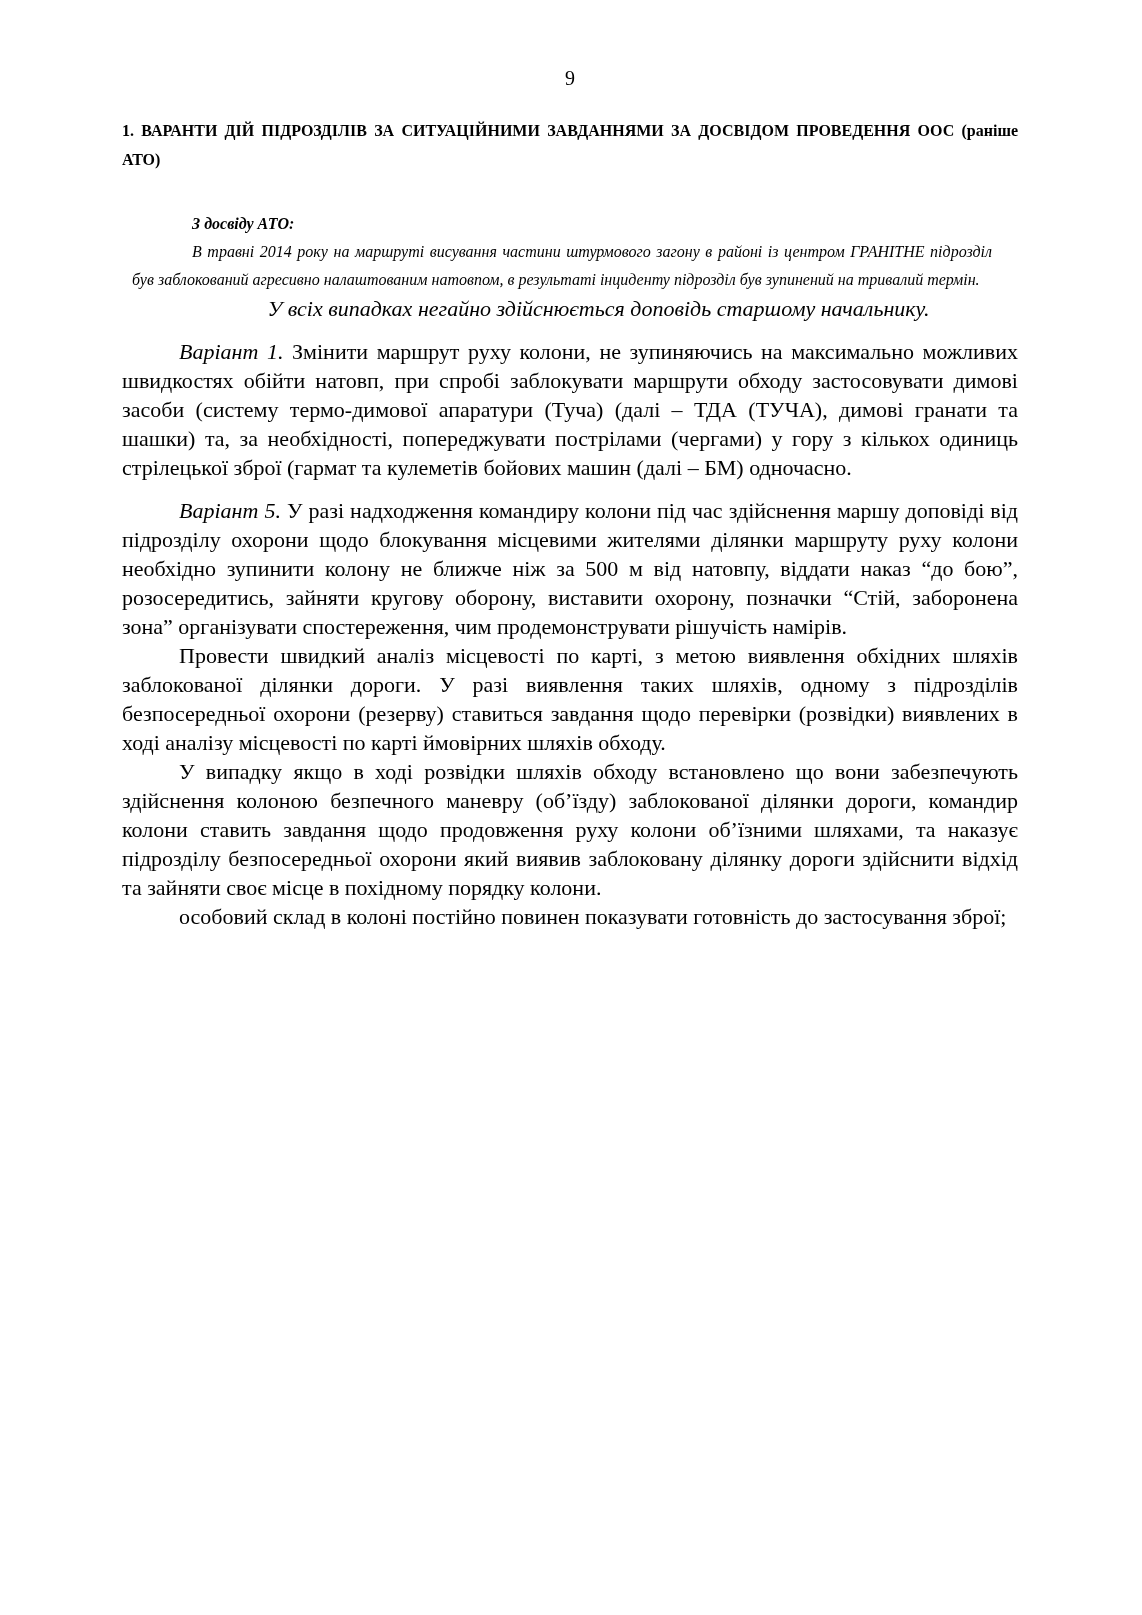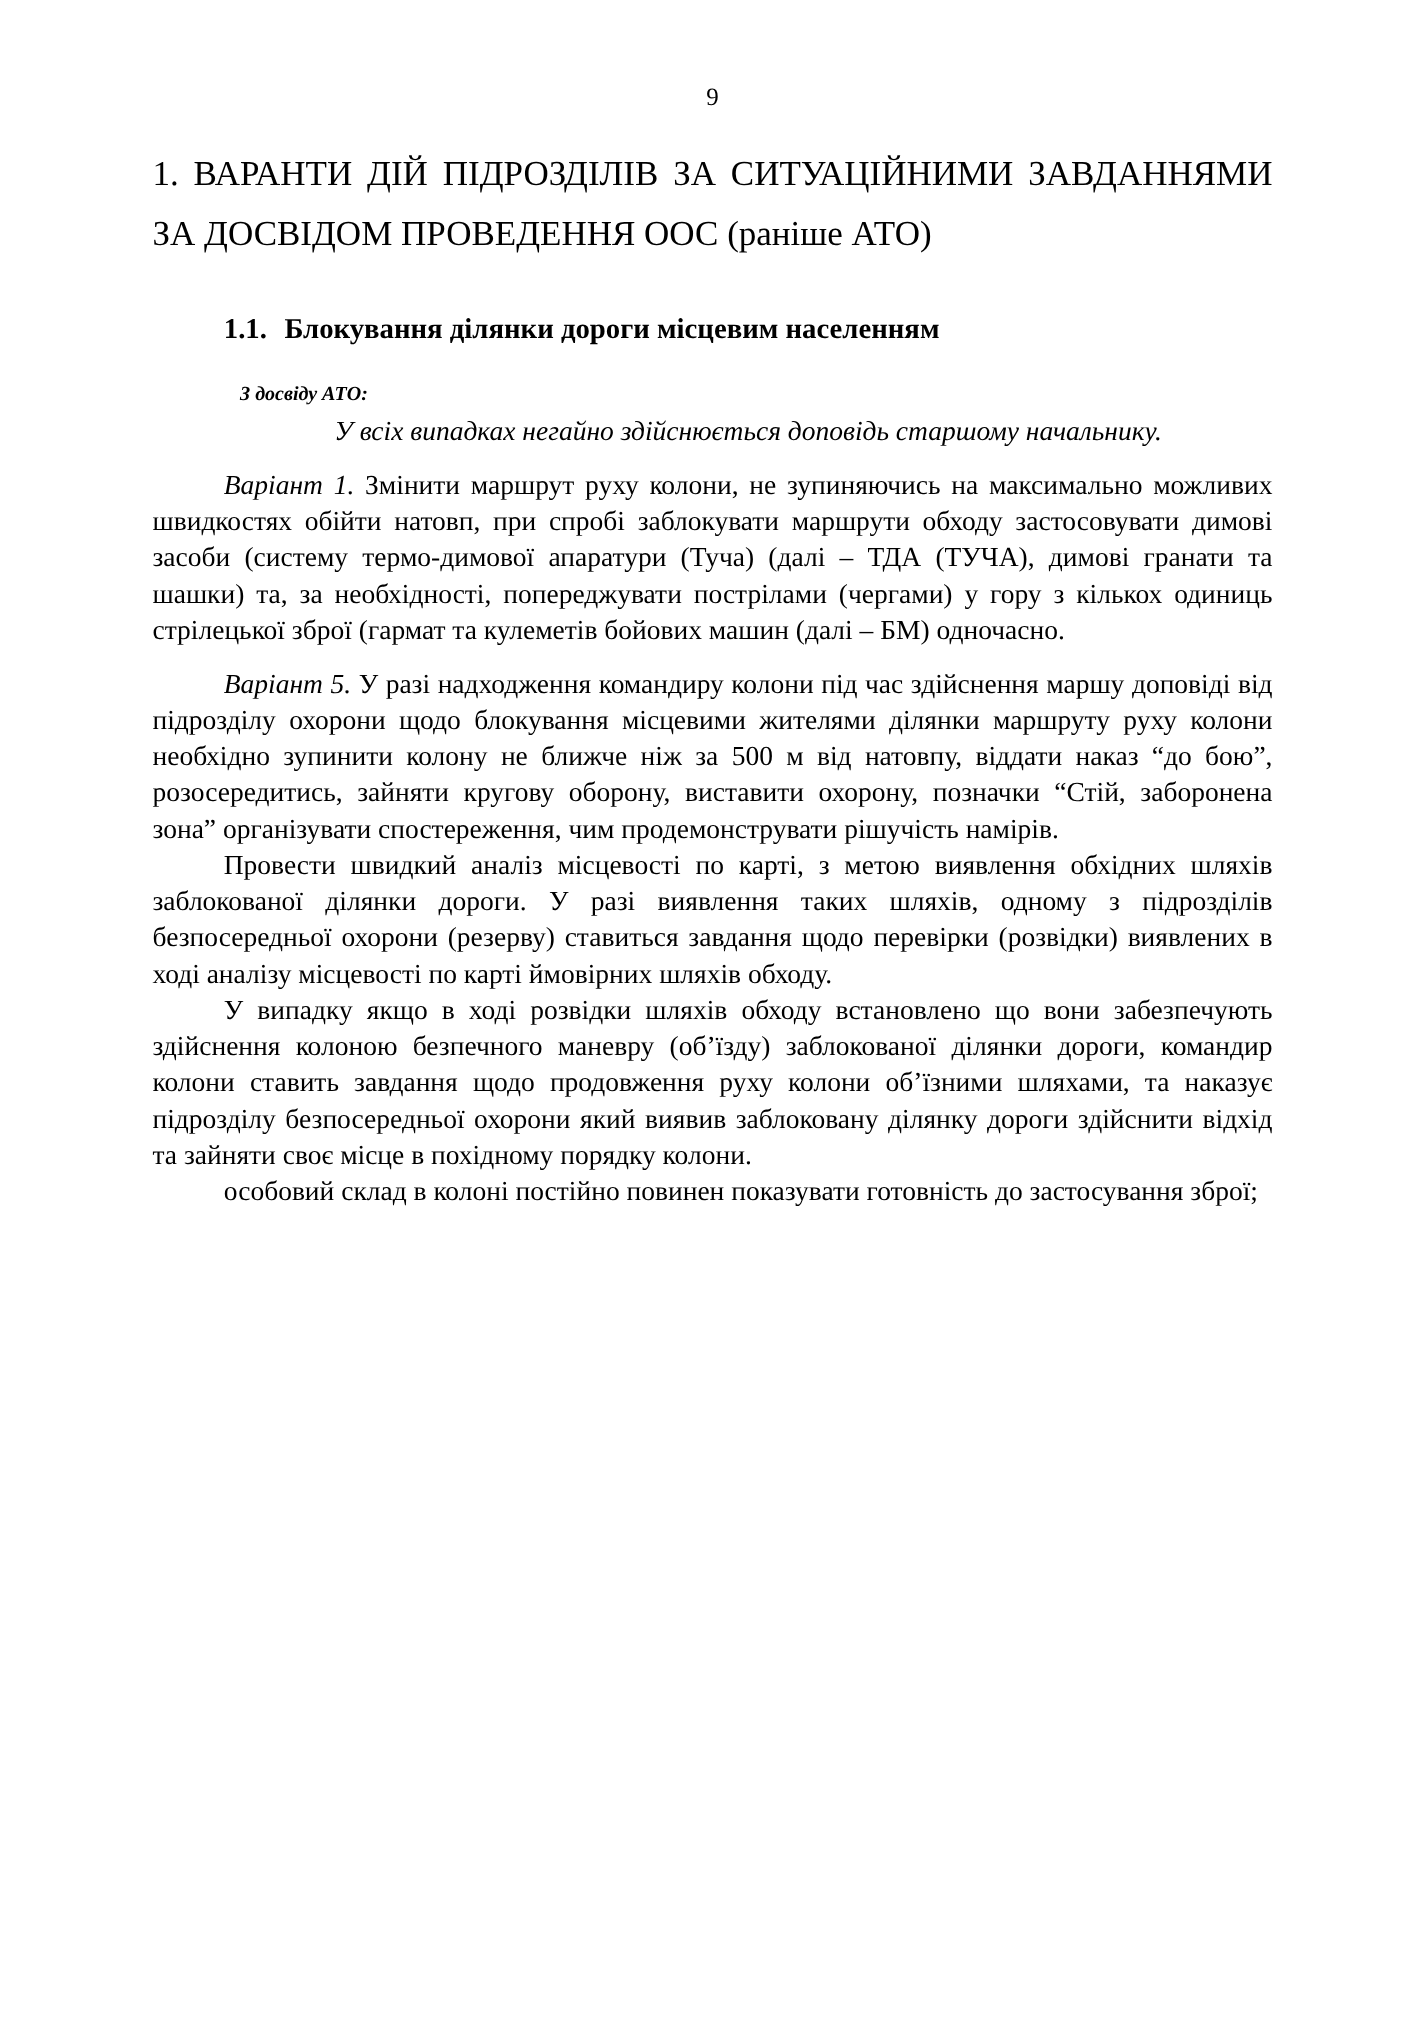--- a/index.html
+++ b/index.html
@@ -17,23 +17,23 @@
     overflow: hidden;
   }
   .page-number {
     text-align: center;
     font-size: 20px;
     line-height: 24px;
     font-weight: normal;
     margin: 0 0 26px 0;
   }
   .main-heading {
-    font-size: 28px;
-    line-height: 48px;
-    font-weight: normal;
+    font-size: 16px;
+    line-height: 29px;
+    font-weight: bold;
     text-align: justify;
     margin: 0 0 36px 0;
   }
   .section-heading {
     font-size: 23px;
     line-height: 30px;
     font-weight: bold;
     margin: 0 0 24px 57px;
   }
   .sec-num { margin-right: 14px; }
@@ -77,26 +77,24 @@
 </style>
 </head>
 <body>
 
 <div class="page">
 
   <div class="page-number">9</div>
 
   <h1 class="main-heading">1. ВАРАНТИ ДІЙ ПІДРОЗДІЛІВ ЗА СИТУАЦІЙНИМИ ЗАВДАННЯМИ ЗА ДОСВІДОМ ПРОВЕДЕННЯ ООС (раніше АТО)</h1>
 
-  <h2 class="section-heading">
-    <span class="sec-num">1.1.</span><span>Блокування ділянки дороги місцевим населенням</span>
-  </h2>
 
   <div class="experience">
     <div class="exp-label">З досвіду АТО:</div>
+    <p class="exp-text">В травні 2014 року на маршруті висування частини штурмового загону в районі із центром ГРАНІТНЕ підрозділ був заблокований агресивно налаштованим натовпом, в результаті інциденту підрозділ був зупинений на тривалий термін.</p>
   </div>
 
 
   <p class="variants-note">У всіх випадках негайно здійснюється доповідь старшому начальнику.</p>
 
   <p class="body-par spaced">
     <span class="lead">Варіант 1.</span>
     <span>Змінити маршрут руху колони, не зупиняючись на максимально можливих швидкостях обійти натовп, при спробі заблокувати маршрути обходу застосовувати димові засоби (систему термо-димової апаратури (Туча) (далі – ТДА (ТУЧА), димові гранати та шашки) та, за необхідності, попереджувати пострілами (чергами) у гору з кількох одиниць стрілецької зброї (гармат та кулеметів бойових машин (далі – БМ) одночасно.</span>
   </p>
 

